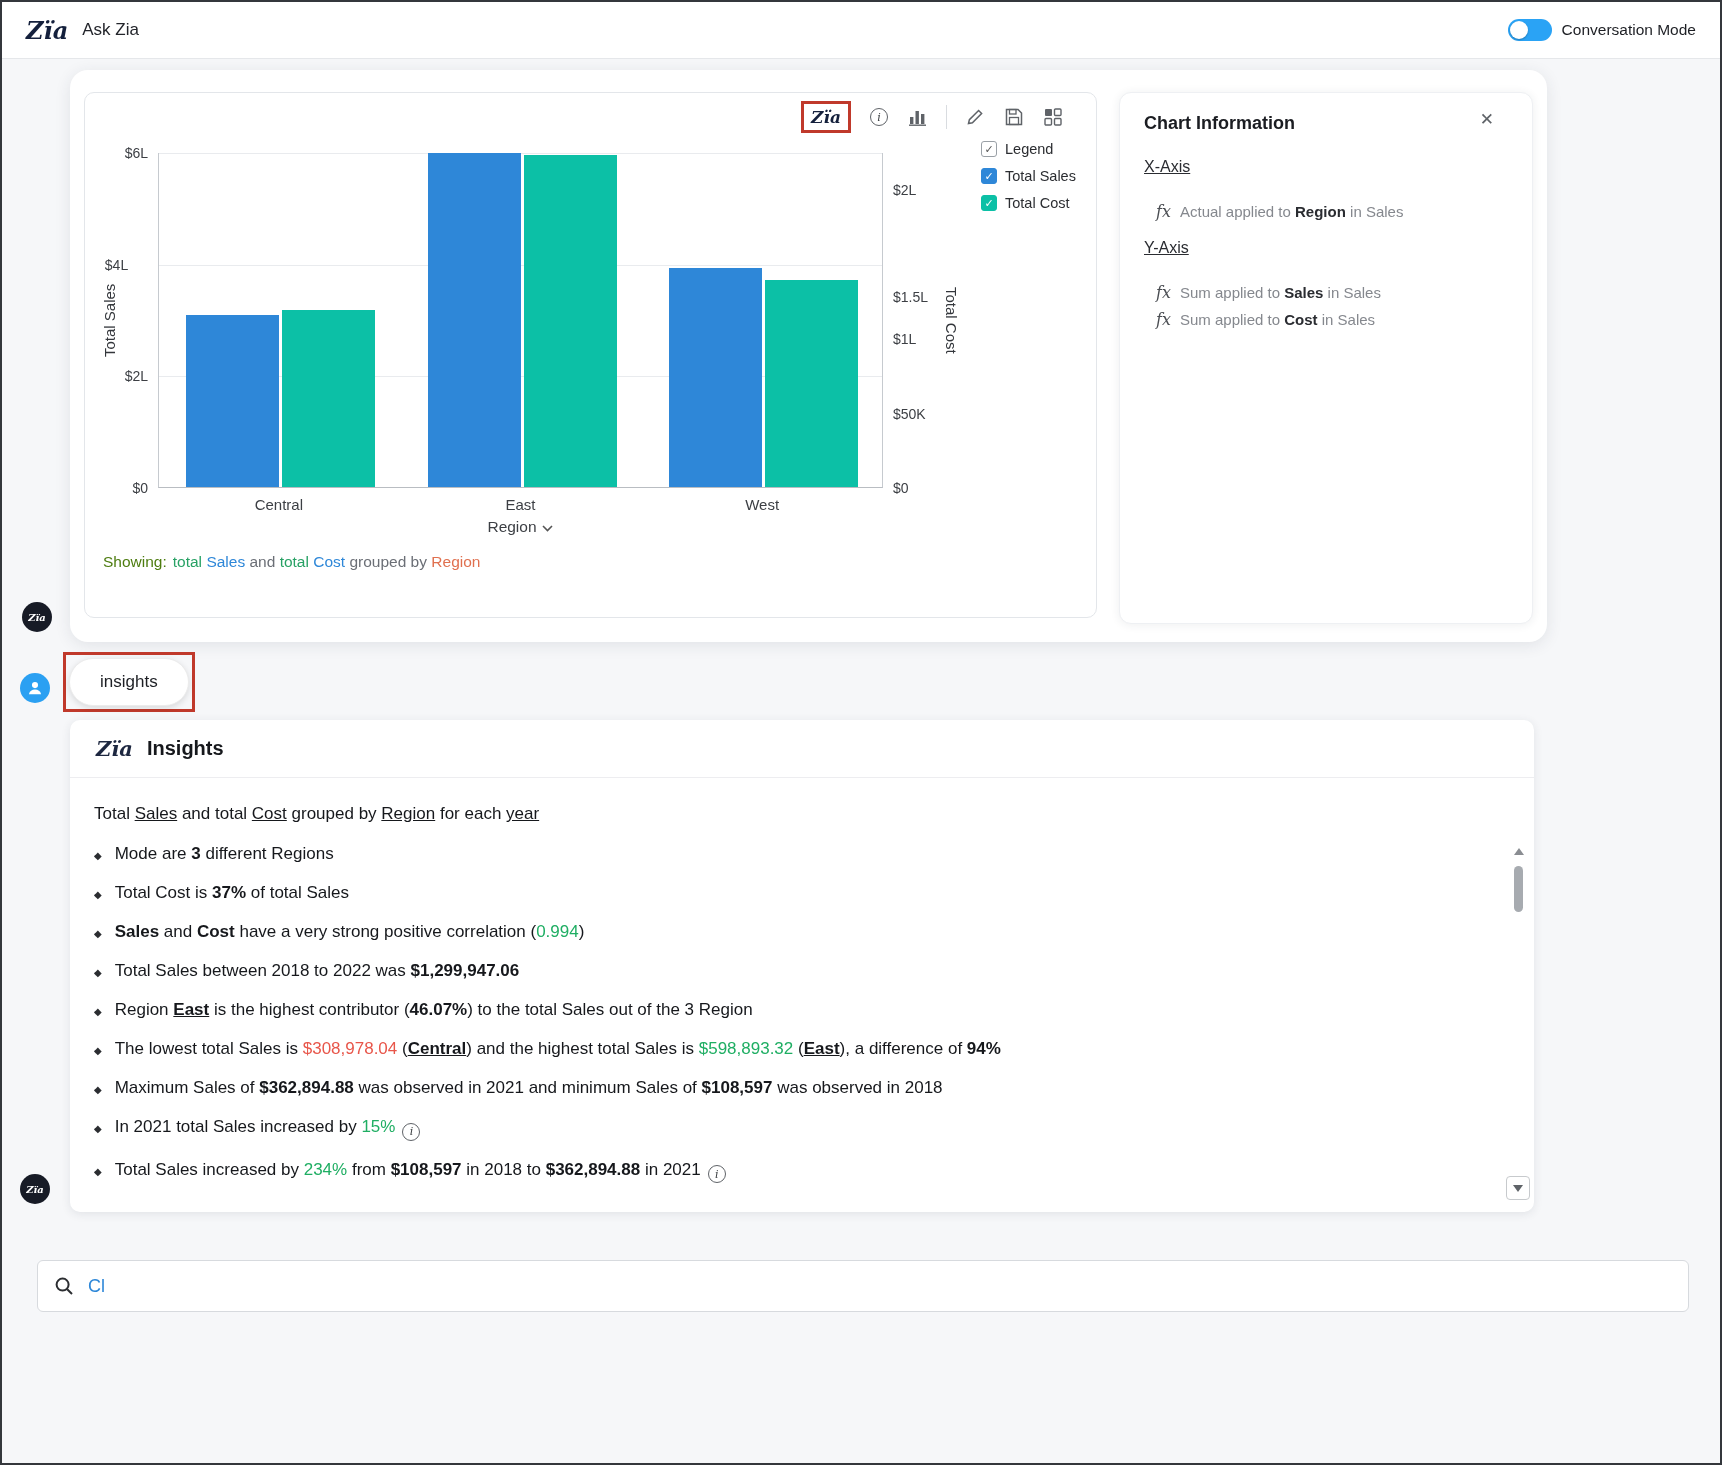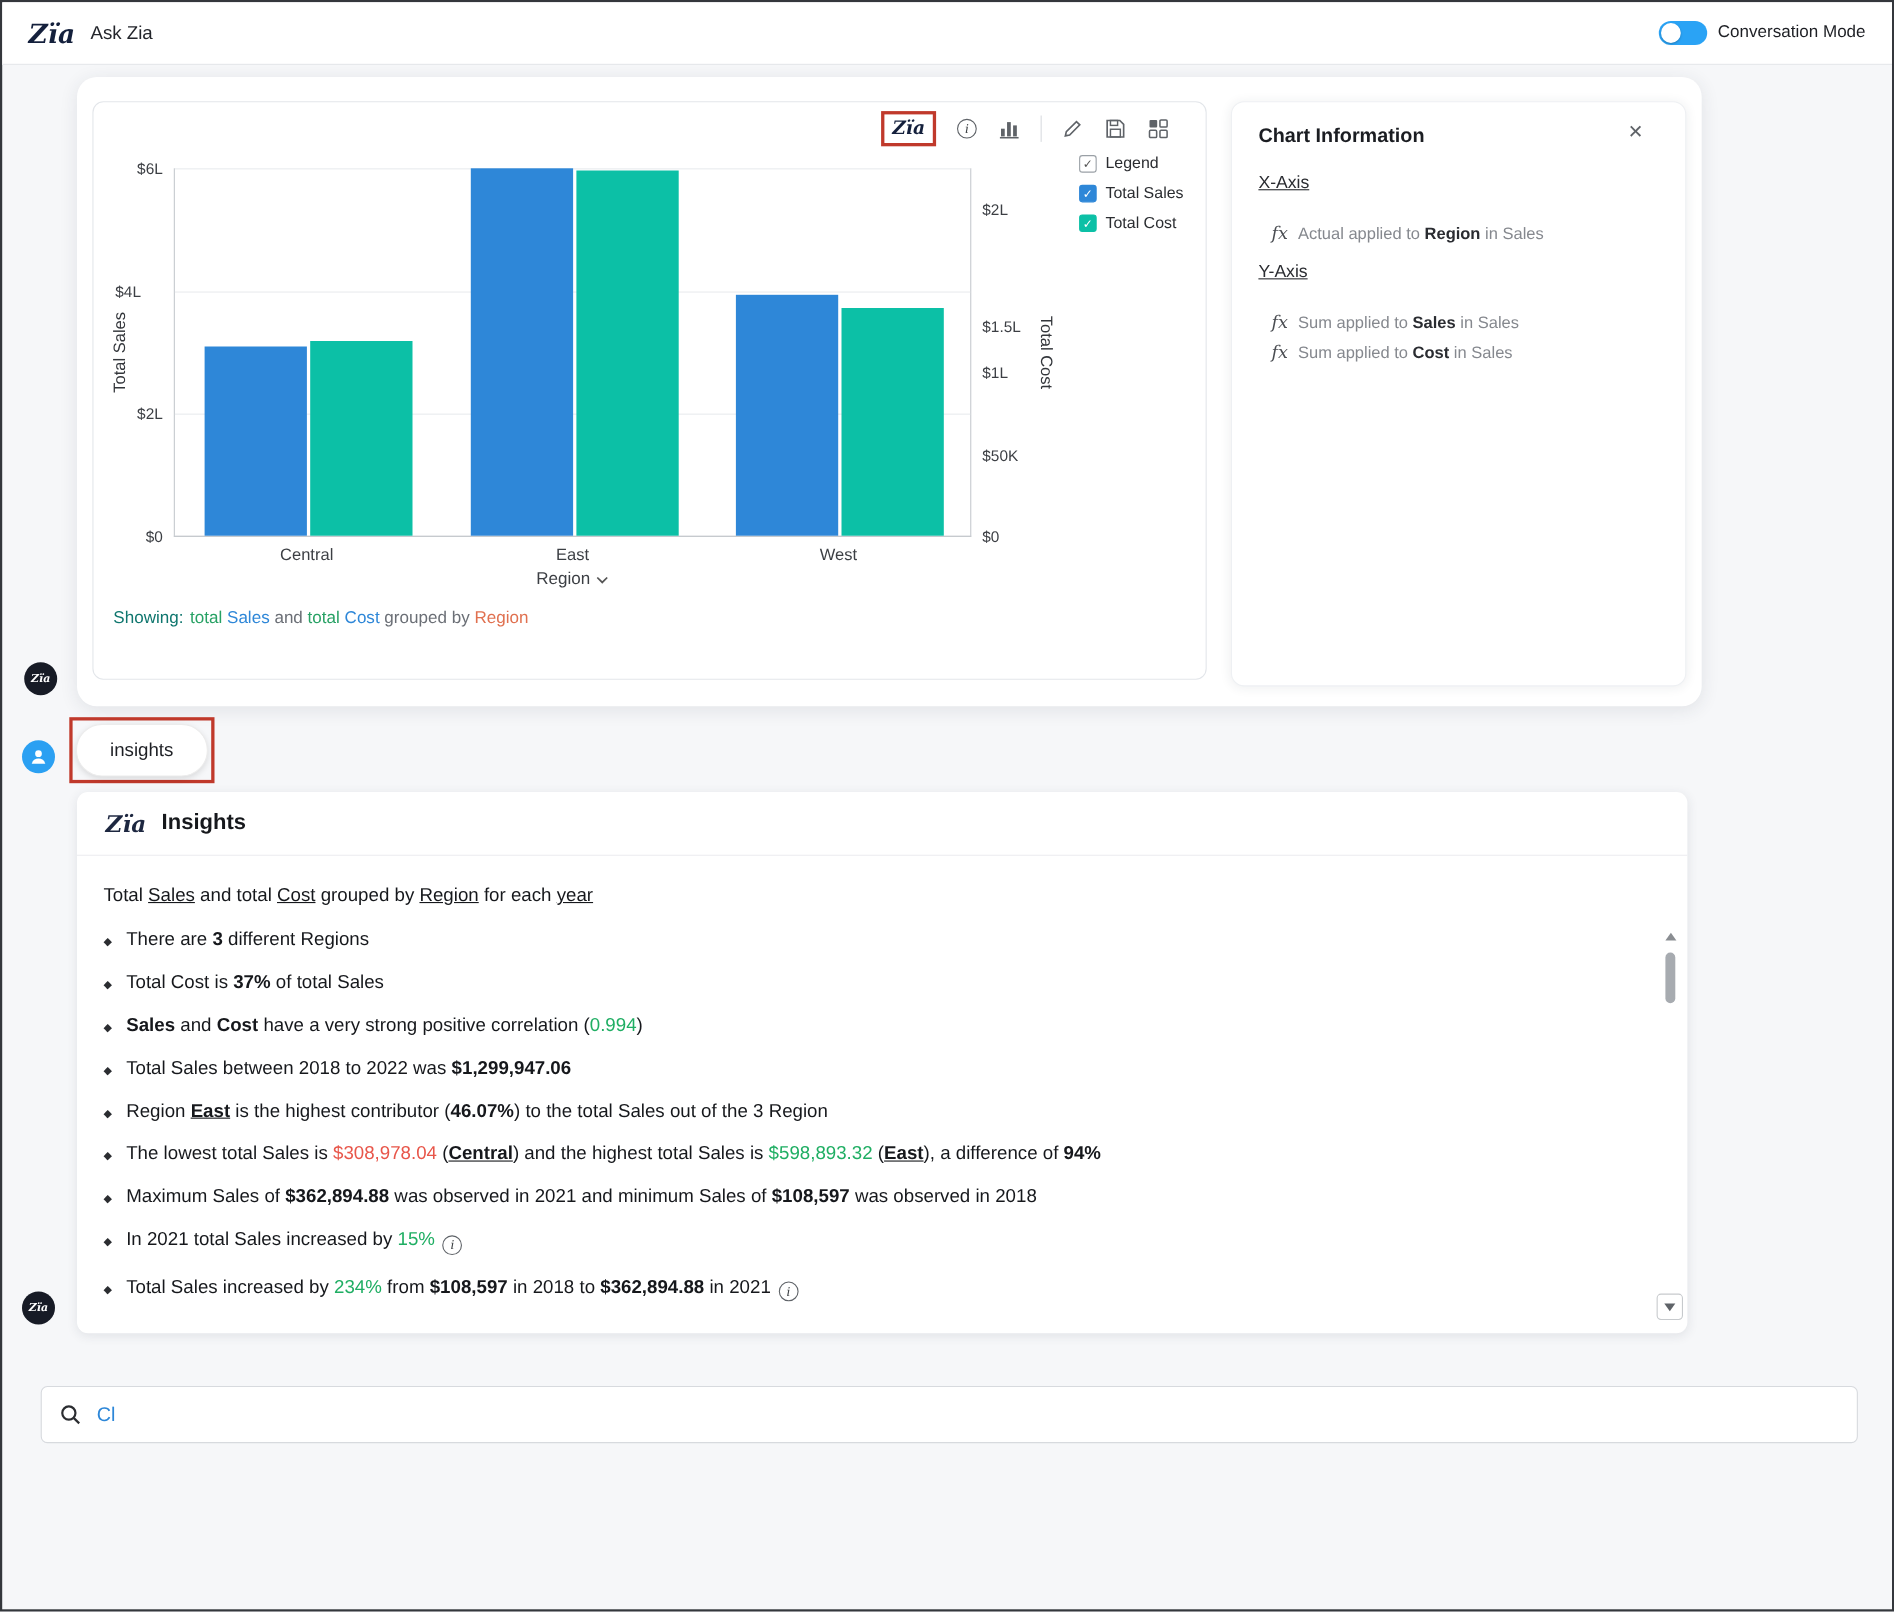--- a/index.html
+++ b/index.html
@@ -69,21 +69,21 @@
     font-size:15px; color:#33363b;
   }
   .y-title-left { left:14px; width:20px; writing-mode:vertical-rl; transform:rotate(180deg); }
   .y-title-right { left:856px; width:20px; writing-mode:vertical-rl; }
   .region-row {
     position:absolute; top:425px; left:375px; width:120px; text-align:center;
     font-size:15.5px; color:#3c3f44; cursor:pointer;
   }
   .region-row svg { margin-left:5px; }
   .showing { position:absolute; top:460px; left:18px; font-size:15.5px; color:#55585e; }
-  .showing .lbl { color:#0f766e; margin-right:6px; }
+  .showing .lbl { color:#4d7c0f; margin-right:6px; }
 
   
   .legend { position:absolute; left:896px; top:48px; font-size:14.5px; color:#2b2d31; }
   .legend-row { display:flex; align-items:center; gap:8px; margin-bottom:11px; cursor:pointer; }
   .cb {
     width:16px; height:16px; border-radius:3px; flex:none;
     display:inline-flex; align-items:center; justify-content:center;
     font-size:11px; color:#fff; border:1px solid transparent;
   }
   .cb-plain { background:#fff; border:1px solid #9aa0a6; color:#555; }
@@ -322,21 +322,21 @@
 <div class="insights-card">
   <div class="insights-header">
     <span class="zia-logo-sm">Zïa</span>
     <span class="insights-title">Insights</span>
   </div>
   <div class="insights-body">
     <div class="intro"><span style="">Total </span><span style="text-decoration: underline;">Sales</span><span style=""> and total </span><span style="text-decoration: underline;">Cost</span><span style=""> grouped by </span><span style="text-decoration: underline;">Region</span><span style=""> for each </span><span style="text-decoration: underline;">year</span></div>
     <div>
         <div class="bullet-row">
           <span class="diamond">◆</span>
-          <span><span style="">There are </span><span style="font-weight: 700;">3</span><span style=""> different Regions</span></span>
+          <span><span style="">Mode are </span><span style="font-weight: 700;">3</span><span style=""> different Regions</span></span>
         </div>
         <div class="bullet-row">
           <span class="diamond">◆</span>
           <span><span style="">Total Cost is </span><span style="font-weight: 700;">37%</span><span style=""> of total Sales</span></span>
         </div>
         <div class="bullet-row">
           <span class="diamond">◆</span>
           <span><span style="font-weight: 700;">Sales</span><span style=""> and </span><span style="font-weight: 700;">Cost</span><span style=""> have a very strong positive correlation (</span><span style="color: rgb(31, 174, 99);">0.994</span><span style="">)</span></span>
         </div>
       </div>

